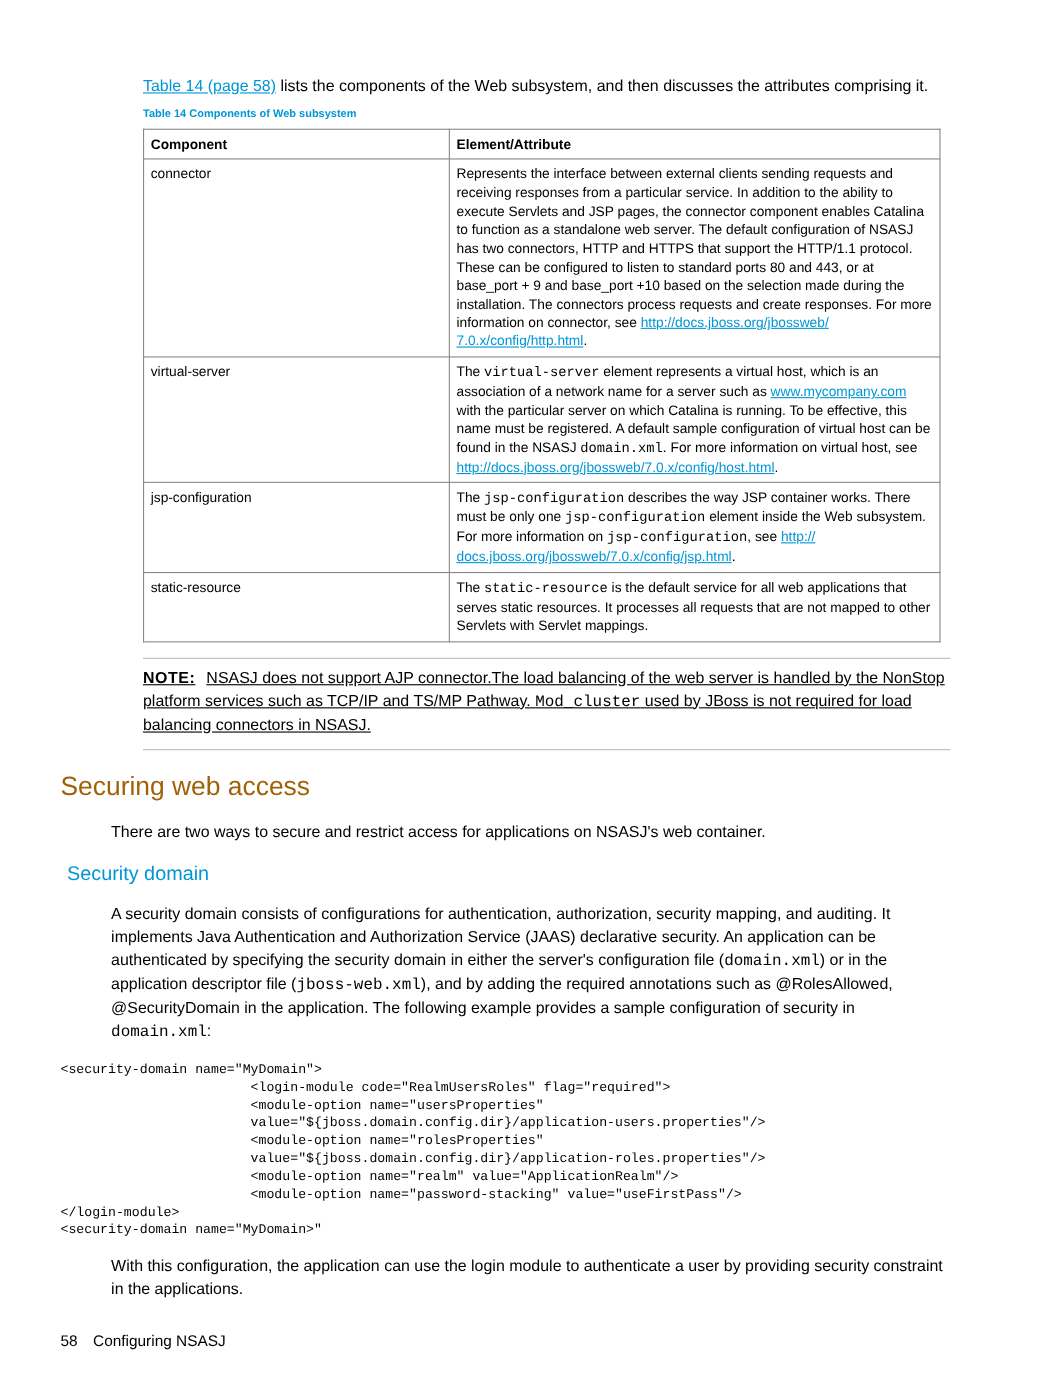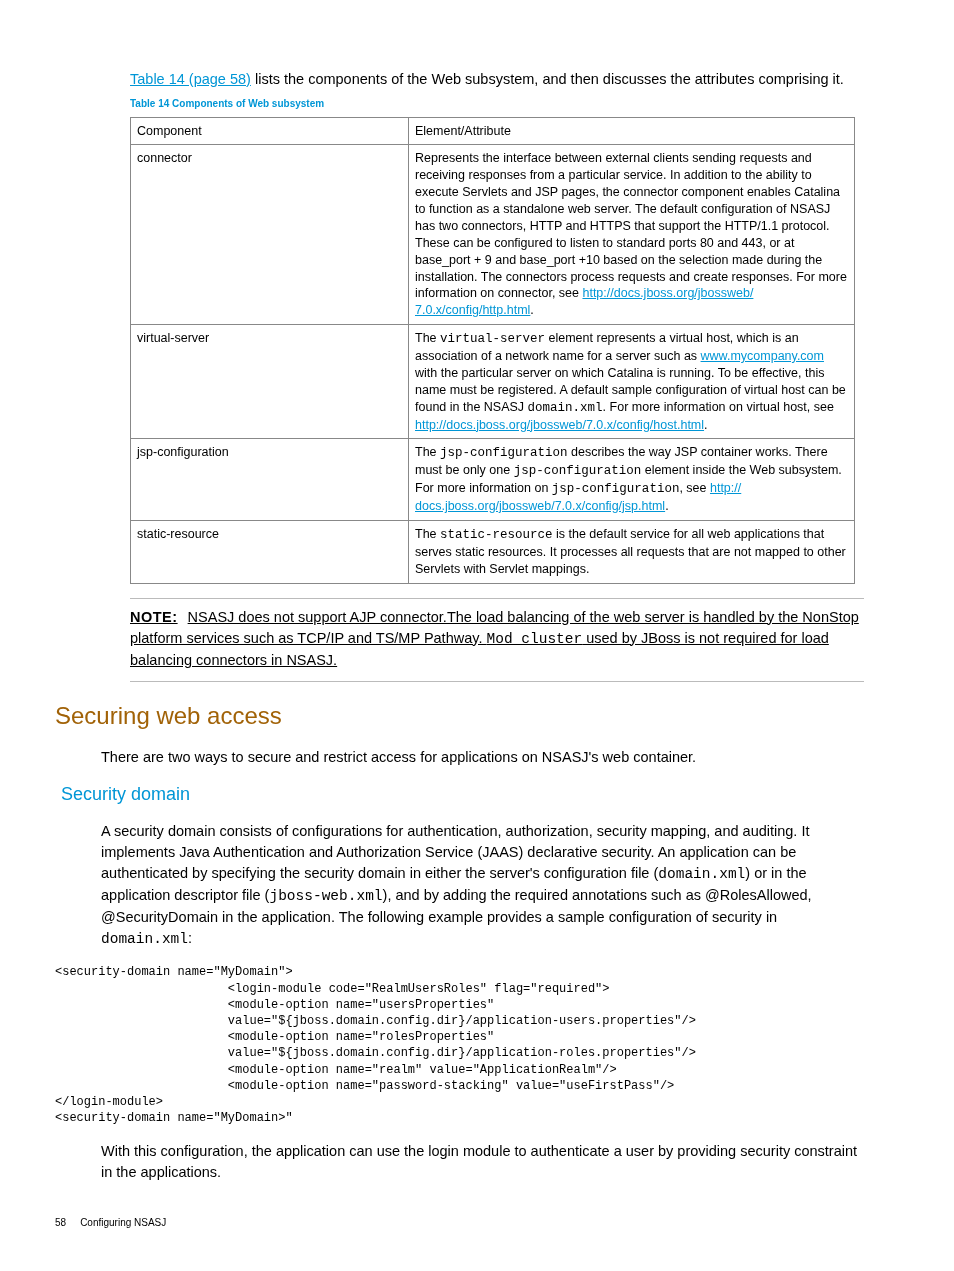--- a/index.html
+++ b/index.html
@@ -29,21 +29,21 @@
     width: 725px;
     font-size: 12.5px;
   }
   th, td {
     border: 1px solid #888;
     padding: 5px 6px;
     text-align: left;
     vertical-align: top;
     line-height: 1.35;
   }
-  th { font-weight: normal; }
+  th { font-weight: bold; }
   .col1 { width: 265px; }
   .mono { font-family: "Courier New", monospace; }
   .note-block {
     margin: 14px 0 0 75px;
     border-top: 1px solid #bbb;
     border-bottom: 1px solid #bbb;
     padding: 8px 0 10px 0;
     line-height: 1.45;
     text-decoration: underline;
   }
@@ -65,21 +65,21 @@
     font-family: "Courier New", monospace;
     font-size: 12px;
     white-space: pre;
     margin: 6px 0 2px 0;
     line-height: 1.35;
   }
   .footer {
     position: absolute;
     bottom: 42px;
     left: 55px;
-    font-size: 10px;
+    font-size: 14px;
   }
   .pg { margin-right: 14px; }
 </style>
 </head>
 <body>
 
 <p class="intro"><a class="link">Table 14 (page 58)</a><span> lists the components of the Web subsystem, and then discusses the attributes comprising it.</span></p>
 
 <div class="table-caption">Table 14 Components of Web subsystem</div>
 

